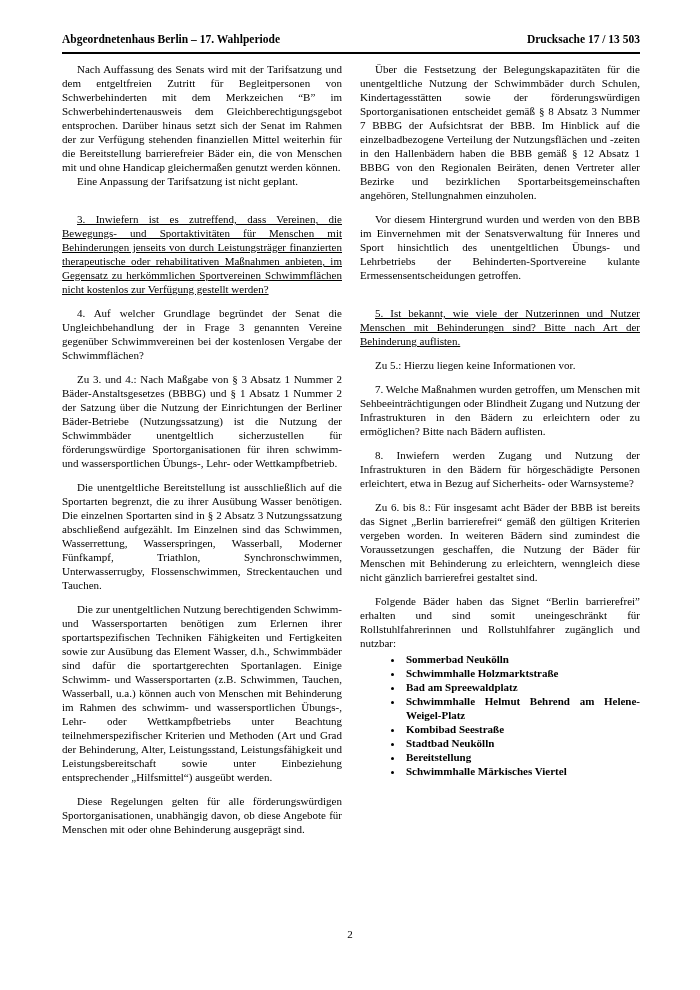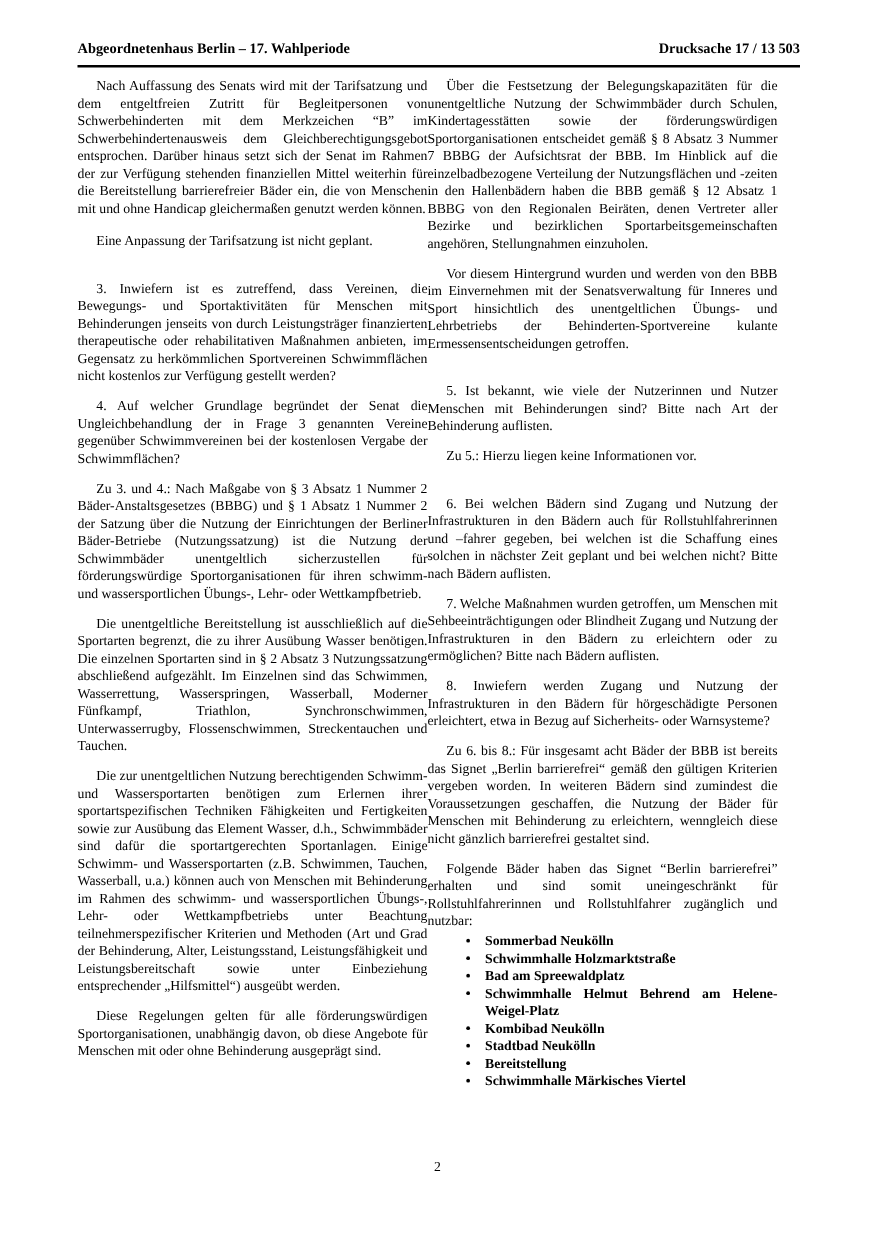--- a/index.html
+++ b/index.html
@@ -25,36 +25,37 @@
     font-weight: bold;
     border-bottom: 2px solid #000000;
     padding-bottom: 7px;
   }
   .columns {
     position: absolute;
     left: 62px;
     top: 62px;
     width: 578px;
     display: flex;
+    gap: 18px;
   }
   .col {
     width: 280px;
     font-size: 11px;
     line-height: 14px;
     text-align: justify;
     hyphens: auto;
     -webkit-hyphens: auto;
   }
   .col p {
     margin: 0;
     text-indent: 15px;
   }
-  .col p.g0 { margin-top: 12px; }
+  .col p.g0 { margin-top: 0; }
   .col p.g1 { margin-top: 10px; }
-  .col p.g2 { margin-top: 24px; }
+  .col p.g2 { margin-top: 24px; text-decoration: underline; }
   ul.pool-list {
     margin: 2px 0 0 0;
     padding: 0 0 0 44px;
     list-style: disc;
     font-weight: bold;
   }
   ul.pool-list li {
     text-align: justify;
     padding-left: 2px;
   }
@@ -88,31 +89,30 @@
       <p class="g1">Die unentgeltliche Bereitstellung ist ausschließlich auf die Sportarten begrenzt, die zu ihrer Ausübung Wasser benötigen. Die einzelnen Sportarten sind in § 2 Absatz 3 Nutzungssatzung abschließend aufgezählt. Im Einzelnen sind das Schwimmen, Wasserrettung, Wasserspringen, Wasserball, Moderner Fünfkampf, Triathlon, Synchronschwimmen, Unterwasserrugby, Flossenschwimmen, Streckentauchen und Tauchen.</p>
       <p class="g1">Die zur unentgeltlichen Nutzung berechtigenden Schwimm- und Wassersportarten benötigen zum Erlernen ihrer sportartspezifischen Techniken Fähigkeiten und Fertigkeiten sowie zur Ausübung das Element Wasser, d.h., Schwimmbäder sind dafür die sportartgerechten Sportanlagen. Einige Schwimm- und Wassersportarten (z.B. Schwimmen, Tauchen, Wasserball, u.a.) können auch von Menschen mit Behinderung im Rahmen des schwimm- und wassersportlichen Übungs-, Lehr- oder Wettkampfbetriebs unter Beachtung teilnehmerspezifischer Kriterien und Methoden (Art und Grad der Behinderung, Alter, Leistungsstand, Leistungsfähigkeit und Leistungsbereitschaft sowie unter Einbeziehung entsprechender „Hilfsmittel“) ausgeübt werden.</p>
       <p class="g1">Diese Regelungen gelten für alle förderungswürdigen Sportorganisationen, unabhängig davon, ob diese Angebote für Menschen mit oder ohne Behinderung ausgeprägt sind.</p>
     </section>
 
     <section class="col">
       <p>Über die Festsetzung der Belegungskapazitäten für die unentgeltliche Nutzung der Schwimmbäder durch Schulen, Kindertagesstätten sowie der förderungswürdigen Sportorganisationen entscheidet gemäß § 8 Absatz 3 Nummer 7 BBBG der Aufsichtsrat der BBB. Im Hinblick auf die einzelbadbezogene Verteilung der Nutzungsflächen und -zeiten in den Hallenbädern haben die BBB gemäß § 12 Absatz 1 BBBG von den Regionalen Beiräten, denen Vertreter aller Bezirke und bezirklichen Sportarbeitsgemeinschaften angehören, Stellungnahmen einzuholen.</p>
       <p class="g1">Vor diesem Hintergrund wurden und werden von den BBB im Einvernehmen mit der Senatsverwaltung für Inneres und Sport hinsichtlich des unentgeltlichen Übungs- und Lehrbetriebs der Behinderten-Sportvereine kulante Ermessensentscheidungen getroffen.</p>
       <p class="g2">5.  Ist bekannt, wie viele der Nutzerinnen und Nutzer Menschen mit Behinderungen sind? Bitte nach Art der Behinderung auflisten.</p>
       <p class="g1">Zu 5.: Hierzu liegen keine Informationen vor.</p>
-      <p class="g2">6.  Bei welchen Bädern sind Zugang und Nutzung der Infrastrukturen in den Bädern auch für Rollstuhlfahrerinnen und –fahrer gegeben, bei welchen ist die Schaffung eines solchen in nächster Zeit geplant und bei welchen nicht? Bitte nach Bädern auflisten.</p>
       <p class="g1">7.  Welche Maßnahmen wurden getroffen, um Menschen mit Sehbeeinträchtigungen oder Blindheit Zugang und Nutzung der Infrastrukturen in den Bädern zu erleichtern oder zu ermöglichen? Bitte nach Bädern auflisten.</p>
       <p class="g1">8.  Inwiefern werden Zugang und Nutzung der Infrastrukturen in den Bädern für hörgeschädigte Personen erleichtert, etwa in Bezug auf Sicherheits- oder Warnsysteme?</p>
       <p class="g1">Zu 6. bis 8.: Für insgesamt acht Bäder der BBB ist bereits das Signet „Berlin barrierefrei“ gemäß den gültigen Kriterien vergeben worden. In weiteren Bädern sind zumindest die Voraussetzungen geschaffen, die Nutzung der Bäder für Menschen mit Behinderung zu erleichtern, wenngleich diese nicht gänzlich barrierefrei gestaltet sind.</p>
       <p class="g1">Folgende Bäder haben das Signet “Berlin barrierefrei” erhalten und sind somit uneingeschränkt für Rollstuhlfahrerinnen und Rollstuhlfahrer zugänglich und nutzbar:</p>
       <ul class="pool-list">
         <li>Sommerbad Neukölln</li>
         <li>Schwimmhalle Holzmarktstraße</li>
         <li>Bad am Spreewaldplatz</li>
         <li>Schwimmhalle Helmut Behrend am Helene-Weigel-Platz</li>
-        <li>Kombibad Neukölln</li>
+        <li>Kombibad Seestraße</li>
         <li>Stadtbad Neukölln</li>
         <li>Bereitstellung</li>
         <li>Schwimmhalle Märkisches Viertel</li>
       </ul>
     </section>
 
   </div>
 
   <div class="page-footer">
     <span>2</span>

